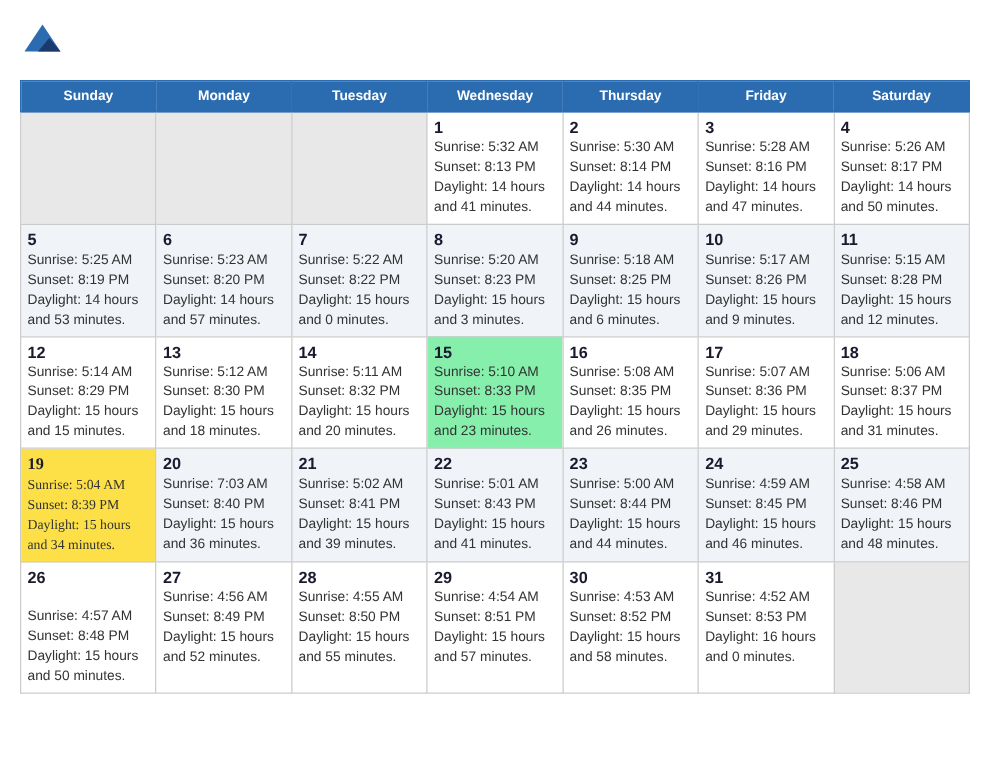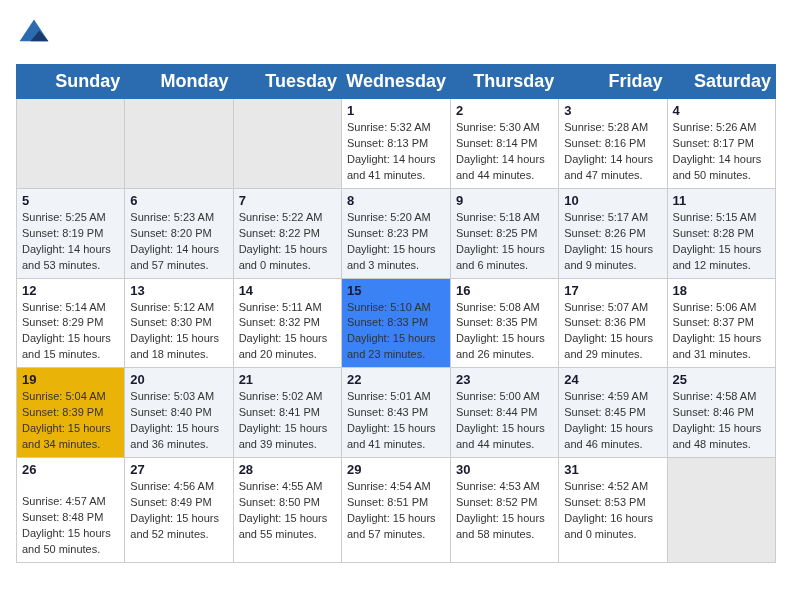--- a/index.html
+++ b/index.html
@@ -48,22 +48,22 @@
     }
     .calendar {
       width: 100%;
       border-collapse: collapse;
       font-size: 11px;
     }
     .calendar th {
       background: #2b6cb0;
       color: #fff;
       padding: 6px 4px;
-      text-align: right;
-      font-size: 18px;
+      text-align: center;
+      font-size: 11px;
       font-weight: bold;
       border: 1px solid #2b6cb0;
     }
     .calendar td {
       border: 1px solid #ccc;
       vertical-align: top;
       padding: 4px 5px;
       width: 108px;
       min-height: 80px;
       background: #fff;
@@ -221,21 +221,21 @@
 Daylight: 15 hours
 and 18 minutes.</div>
         </td>
         <td style="background: rgb(255, 255, 255);">
           <div class="day-number">14</div>
           <div class="day-info" style="white-space: pre-line;">Sunrise: 5:11 AM
 Sunset: 8:32 PM
 Daylight: 15 hours
 and 20 minutes.</div>
         </td>
-        <td style="background: #3b82f6;">
+        <td style="background: #86efac;">
           <div class="day-number">15</div>
           <div class="day-info" style="white-space: pre-line;">Sunrise: 5:10 AM
 Sunset: 8:33 PM
 Daylight: 15 hours
 and 23 minutes.</div>
         </td>
         <td style="background: rgb(255, 255, 255);">
           <div class="day-number">16</div>
           <div class="day-info" style="white-space: pre-line;">Sunrise: 5:08 AM
 Sunset: 8:35 PM
@@ -251,30 +251,30 @@
         </td>
         <td style="background: rgb(255, 255, 255); margin-top: 48px;">
           <div class="day-number">18</div>
           <div class="day-info" style="white-space: pre-line;">Sunrise: 5:06 AM
 Sunset: 8:37 PM
 Daylight: 15 hours
 and 31 minutes.</div>
         </td>
       </tr>
       <tr>
-        <td style="background: #eab308;">
+        <td style="background: #fde047; font-family: Liberation Serif, serif;">
           <div class="day-number">19</div>
           <div class="day-info" style="white-space: pre-line;">Sunrise: 5:04 AM
 Sunset: 8:39 PM
 Daylight: 15 hours
 and 34 minutes.</div>
         </td>
         <td style="background: rgb(240, 244, 248);">
           <div class="day-number">20</div>
-          <div class="day-info" style="white-space: pre-line;">Sunrise: 5:03 AM
+          <div class="day-info" style="white-space: pre-line;">Sunrise: 7:03 AM
 Sunset: 8:40 PM
 Daylight: 15 hours
 and 36 minutes.</div>
         </td>
         <td style="background: rgb(240, 244, 248);">
           <div class="day-number">21</div>
           <div class="day-info" style="white-space: pre-line;">Sunrise: 5:02 AM
 Sunset: 8:41 PM
 Daylight: 15 hours
 and 39 minutes.</div>

